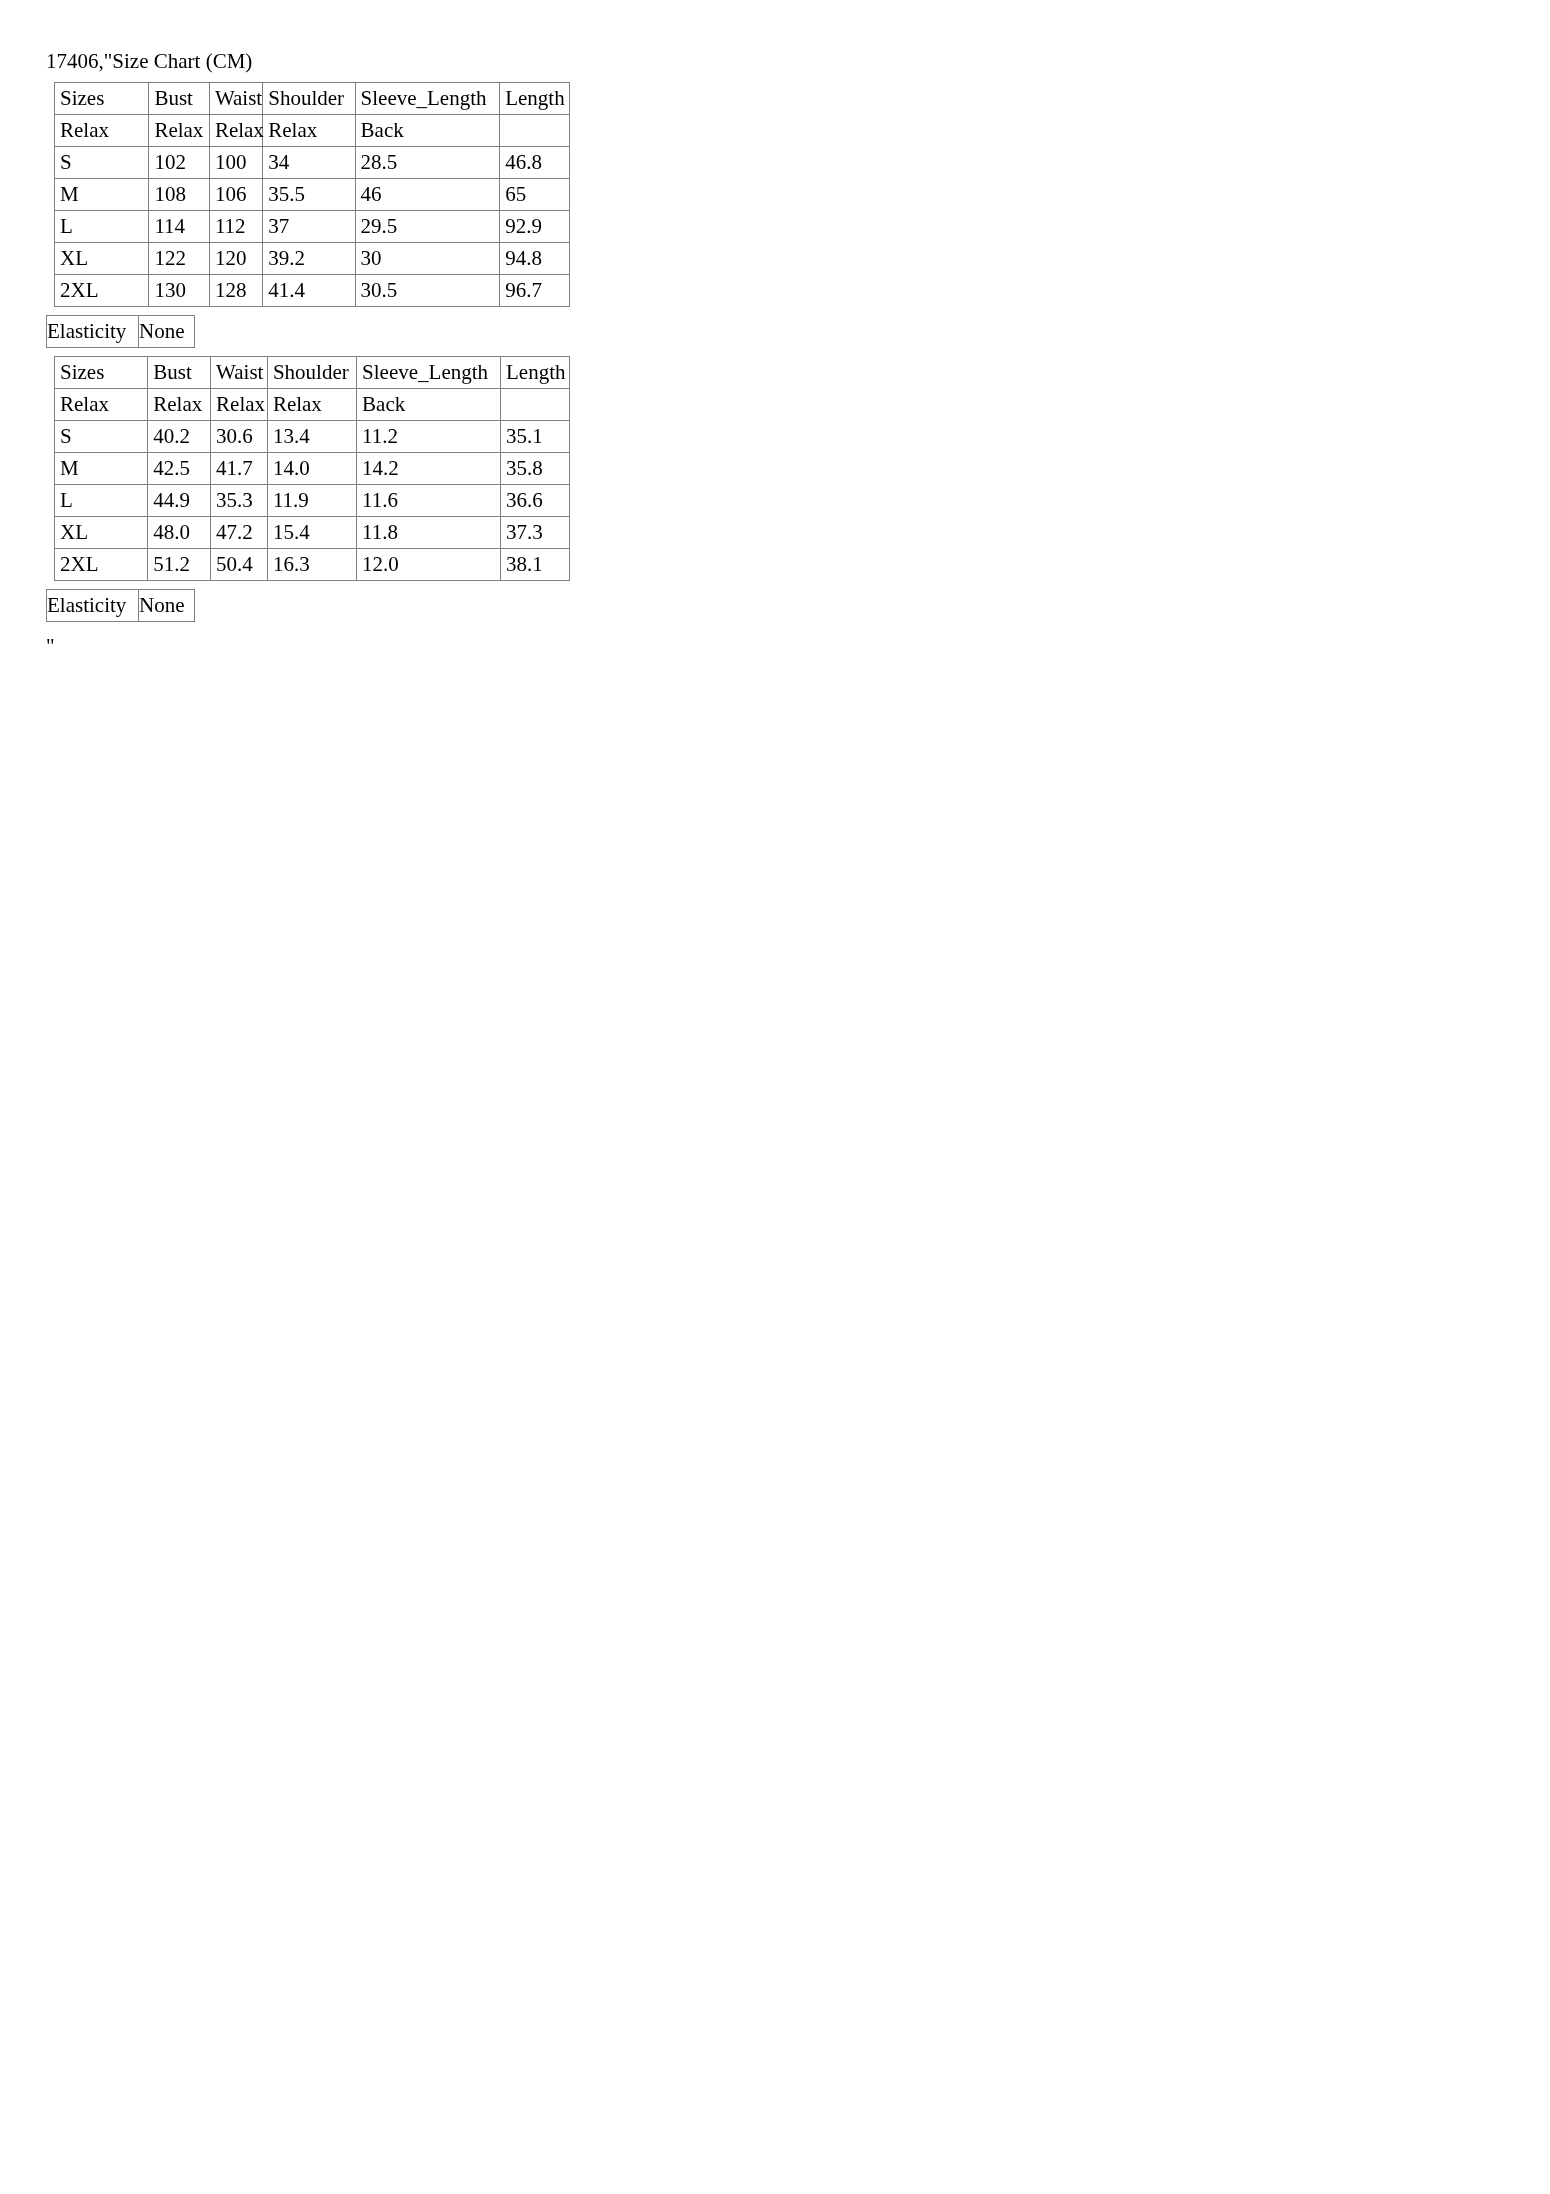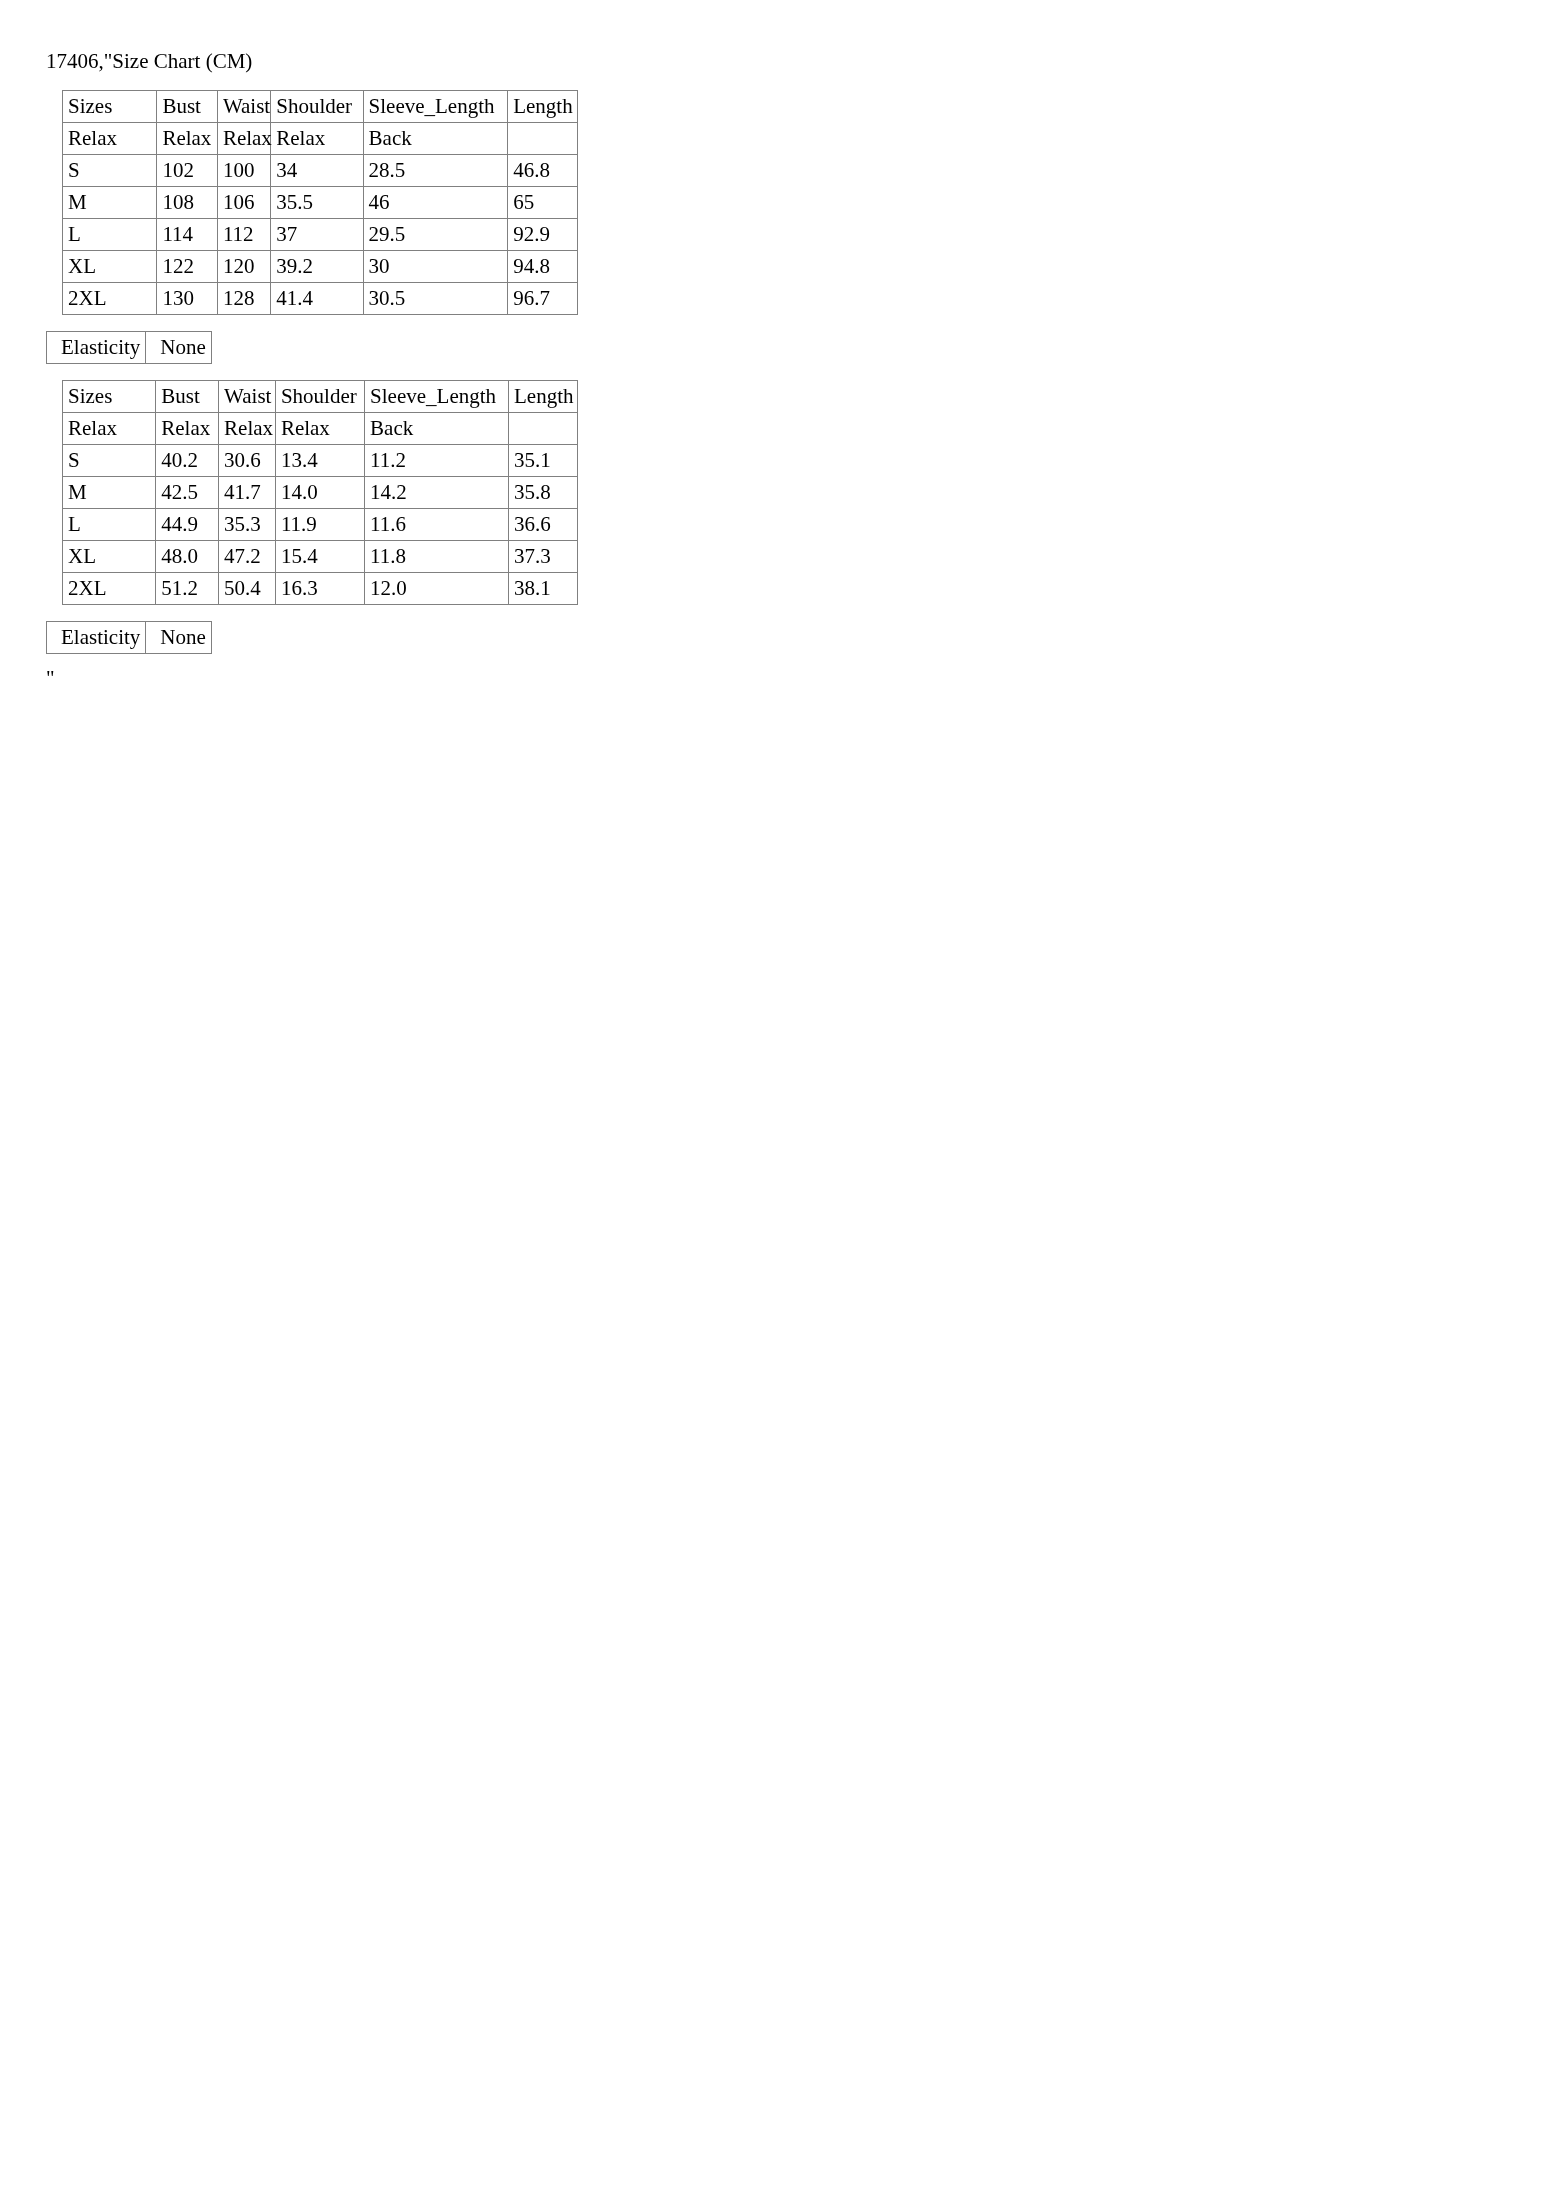--- a/index.html
+++ b/index.html
@@ -22,21 +22,21 @@
   }
   .intro-line {
     font-size: 21px;
     line-height: 26px;
     margin: 0 0 4px 0;
     white-space: pre;
   }
   table.size-table {
     border-collapse: collapse;
     table-layout: fixed;
-    margin: 16px;
+    margin: 8px;
   }
   table.size-table td {
     border: 1px solid #808080;
     font-size: 21px;
     line-height: 24px;
     padding: 3px 5px 4px 5px;
     vertical-align: top;
     white-space: nowrap;
     height: 26px;
     box-sizing: border-box;
@@ -61,21 +61,21 @@
 
   .elasticity-table {
     border-collapse: collapse;
     table-layout: fixed;
     margin: 0;
   }
   .elasticity-table td {
     border: 1px solid #808080;
     font-size: 21px;
     line-height: 24px;
-    padding: 3px 5px 4px 14px;
+    padding: 3px 5px 4px 0;
     vertical-align: top;
     white-space: nowrap;
     box-sizing: border-box;
   }
   .elasticity-table col.e0 { width: 92px; }
   .elasticity-table col.e1 { width: 56px; }
 
   .section-heading {
     font-size: 21px;
     font-weight: bold;

